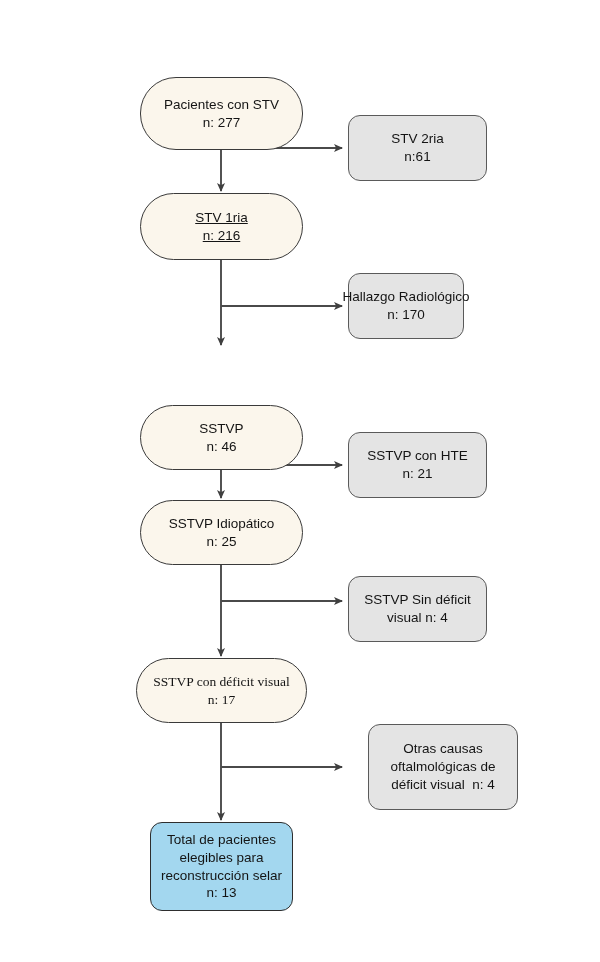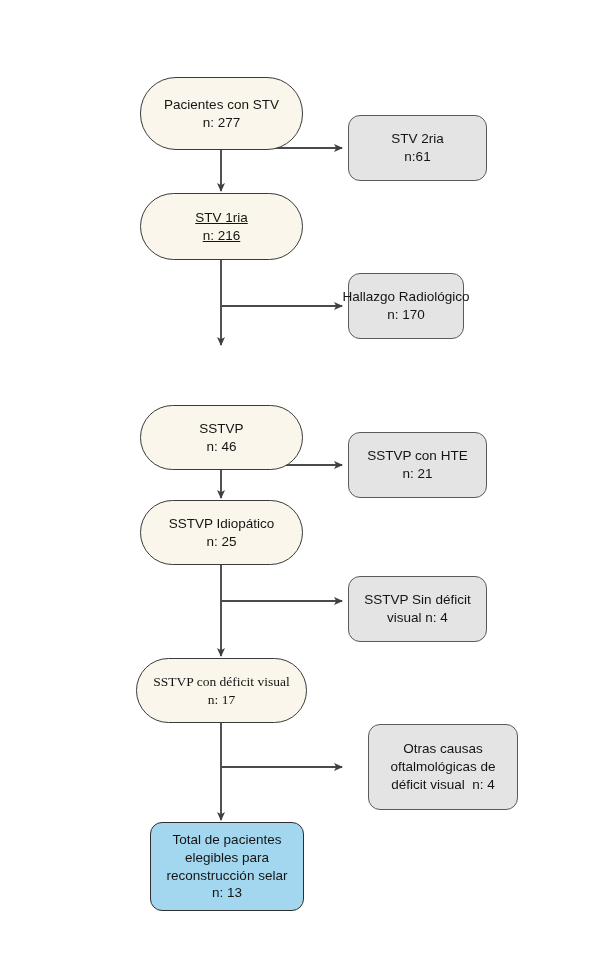--- a/index.html
+++ b/index.html
@@ -147,20 +147,20 @@
     <span class="node-line">SSTVP Sin déficit</span>
     <span class="node-line">visual n: 4</span>
   </div>
 
   <div class="node node-excluded" style="left:368px; top:724px; width:150px; height:86px;">
     <span class="node-line">Otras causas</span>
     <span class="node-line">oftalmológicas de</span>
     <span class="node-line">déficit visual  n: 4</span>
   </div>
 
-  <div class="node node-terminal" style="left:150px; top:822px; width:154px; height:89px;">
+  <div class="node node-terminal" style="left:150px; top:822px; width:143px; height:89px;">
     <span class="node-line">Total de pacientes</span>
     <span class="node-line">elegibles para</span>
     <span class="node-line">reconstrucción selar</span>
     <span class="node-line">n: 13</span>
   </div>
 
 </div>
 
 </body></html>

